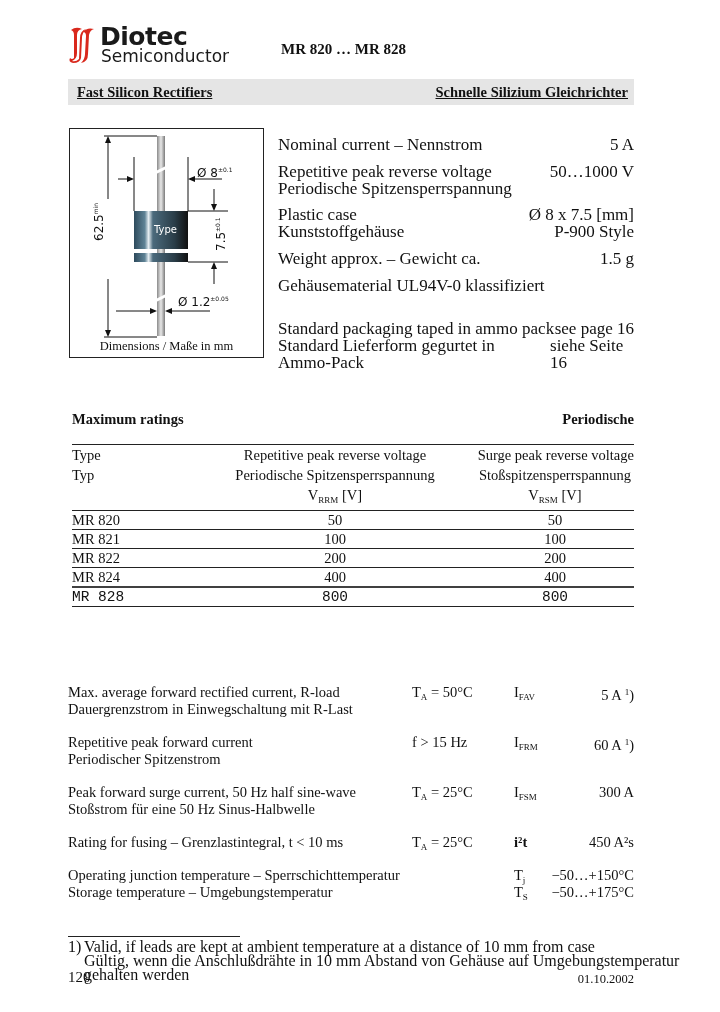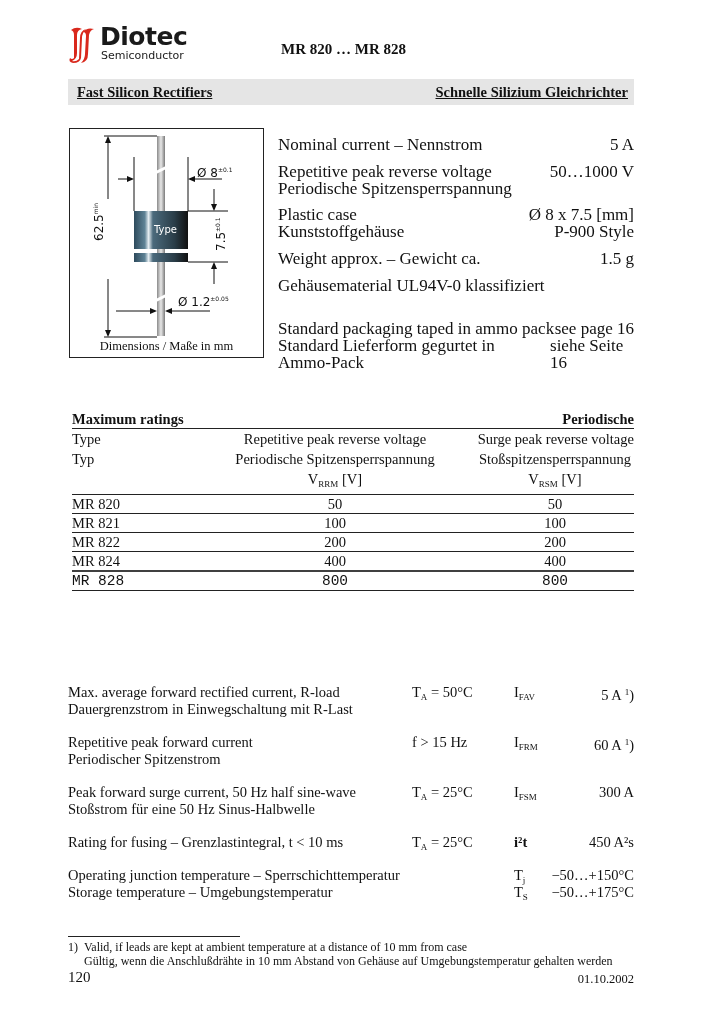--- a/index.html
+++ b/index.html
@@ -3,55 +3,55 @@
 <meta charset="utf-8">
 <style>
   html, body { margin:0; padding:0; background:#ffffff; }
   body { width:720px; height:1012px; position:relative; overflow:hidden;
          font-family:"Liberation Serif", "DejaVu Serif", serif; color:#111; }
   .abs { position:absolute; }
   .logo-mark { left:68px; top:26px; width:28px; height:38px; }
   .logo-name { left:100px; top:24px; font-family:"DejaVu Sans","Liberation Sans",sans-serif;
                font-weight:bold; font-size:25px; letter-spacing:-0.5px; color:#1a1a1a; line-height:26px; }
   .logo-sub { left:101px; top:49px; font-family:"DejaVu Sans","Liberation Sans",sans-serif;
-              font-size:11px; color:#1a1a1a; line-height:14px; }
+              font-size:17px; color:#1a1a1a; line-height:14px; }
   .doc-title { left:281px; top:41px; font-weight:bold; font-size:15px; }
   .banner { left:68px; top:79px; width:566px; height:26px; background:#e5e5e5; }
   .banner-left { left:77px; top:84px; font-weight:bold; font-size:14.5px; text-decoration:underline; }
   .banner-right { right:92px; top:84px; font-weight:bold; font-size:14.5px; text-decoration:underline; }
 
   .figure-box { left:69px; top:128px; width:195px; height:230px; border:1.5px solid #222; box-sizing:border-box; }
   .figure-caption { left:69px; top:339px; width:195px; text-align:center; font-size:12.5px; }
 
   .spec { left:278px; width:356px; font-size:17px; line-height:17px; }
   .spec .row { display:flex; justify-content:space-between; }
 
   .ratings { left:72px; top:411px; width:562px; font-size:14.5px; }
-  .ratings .title-row { display:flex; justify-content:space-between; font-weight:bold; padding-bottom:0; border-bottom:1px solid #222; }
+  .ratings .title-row { display:flex; justify-content:space-between; font-weight:bold; padding-bottom:16px; border-bottom:1px solid #222; }
   .ratings table { width:100%; border-collapse:collapse; }
   .ratings th, .ratings td { font-weight:normal; padding:0; line-height:17px; }
   .ratings thead th { padding-top:2px; padding-bottom:1px; }
   .ratings .c1 { text-align:left; width:150px; }
   .ratings .c2 { text-align:center; width:226px; }
   .ratings .c3 { text-align:right; }
   .ratings .c3 .inner { display:inline-block; text-align:center; }
   .ratings tbody tr td { border-top:1px solid #222; line-height:18px; }
   .ratings tbody tr:last-child td { border-top:2px solid #404040; border-bottom:1px solid #222;font-family:Liberation Mono, monospace; }
   sub.s { font-size:9px; vertical-align:-3px; }
   sup.p { font-size:9px; vertical-align:5px; }
 
   .param { left:68px; width:566px; font-size:14.5px; line-height:17px;margin-top:24px; }
   .param .line { position:relative; height:17px; }
   .param .desc { position:absolute; left:0; white-space:nowrap; }
   .param .cond { position:absolute; left:344px; white-space:nowrap; }
   .param .sym { position:absolute; left:446px; white-space:nowrap; }
   .param .val { position:absolute; right:0; white-space:nowrap; text-align:right; }
 
   .fn-rule { left:68px; top:936px; width:172px; height:0; border-top:1px solid #222; }
-  .footnote { left:68px; top:940px; font-size:12px; line-height:14px; }
+  .footnote { left:68px; top:940px; font-size:16px; line-height:14px; }
   .footnote .mark { display:inline-block; width:16px; }
   .footnote .indent { padding-left:16px; }
   .page-num { left:68px; top:969px; font-size:15px; }
   .date { right:86px; top:972px; font-size:12.5px; }
 </style>
 </head>
 <body>
 
 <svg class="abs logo-mark" viewBox="0 0 28 38">
   <path d="M3 4 Q8 0 14 3 Q9 4 9 9 L9 27 Q9 33 4 35 Q8 36 11 33 L12 12 Q12 5 18 3 Q14 7 14 12 L13 32 Q12 37 5 37 Q0 36 2 32 Q4 34 6 32 L6 9 Q6 5 3 4 Z" fill="#d9281c"></path>

